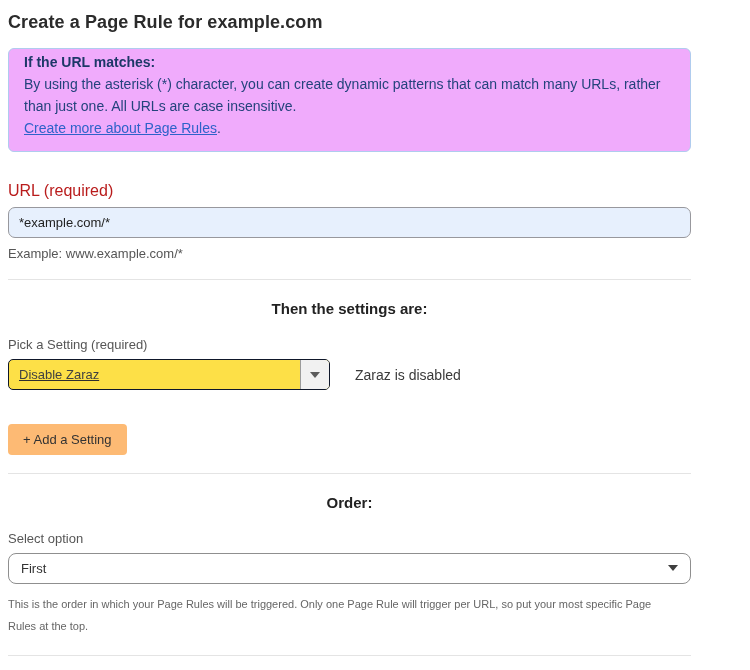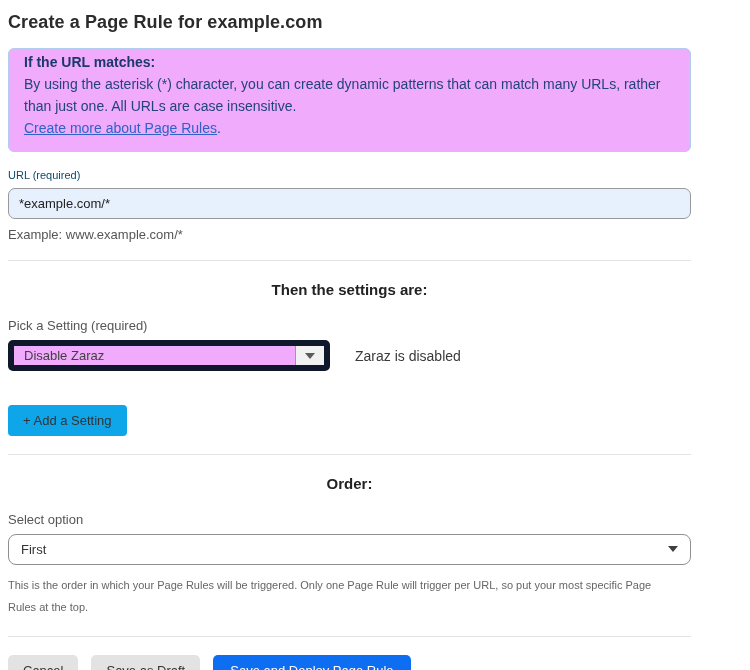--- a/index.html
+++ b/index.html
@@ -39,23 +39,23 @@
   }
   .info-link {
     color: #2e62c9;
     text-decoration: underline;
     cursor: pointer;
   }
   .info-period { color: #24437c; }
 
   
   .field-label {
-    margin-top: 17px;
-    font-size: 11px;
-    color: #0c4a6e;
+    margin-top: 30px;
+    font-size: 16px;
+    color: #b91c1c;
   }
   .url-input {
     margin-top: 7px;
     width: 100%;
     height: 31px;
     background: #e7f0fd;
     border: 1px solid #98989d;
     border-radius: 7px;
     padding: 6px 10px;
     font-family: "Liberation Sans", sans-serif;
@@ -90,27 +90,28 @@
     color: #565656;
   }
   .picker-row {
     margin-top: 7px;
     display: flex;
     align-items: center;
   }
   .dropdown {
     width: 322px;
     height: 31px;
-    border: 6px solid #0f172a;
+    border: 1px solid #0f172a;
     border-radius: 5px;
-    background: #f0abfc;
+    background: #fde047;
     display: flex;
     align-items: stretch;
     cursor: pointer;
     overflow: hidden;
+    text-decoration: underline;
   }
   .dropdown-value {
     flex: 1;
     display: flex;
     align-items: center;
     padding-left: 10px;
     font-size: 13px;
     color: #414141;
   }
   .dropdown-arrow {
@@ -129,21 +130,21 @@
   }
   .setting-status {
     margin-left: 25px;
     font-size: 14px;
     color: #3a3a3a;
   }
 
   .add-setting-btn {
     margin-top: 34px;
     display: inline-block;
-    background: #0ea5e9;
+    background: #fdba74;
     border: none;
     border-radius: 4px;
     padding: 8px 15px;
     font-family: "Liberation Sans", sans-serif;
     font-size: 13px;
     color: #333333;
     cursor: pointer;
   }
 
   

